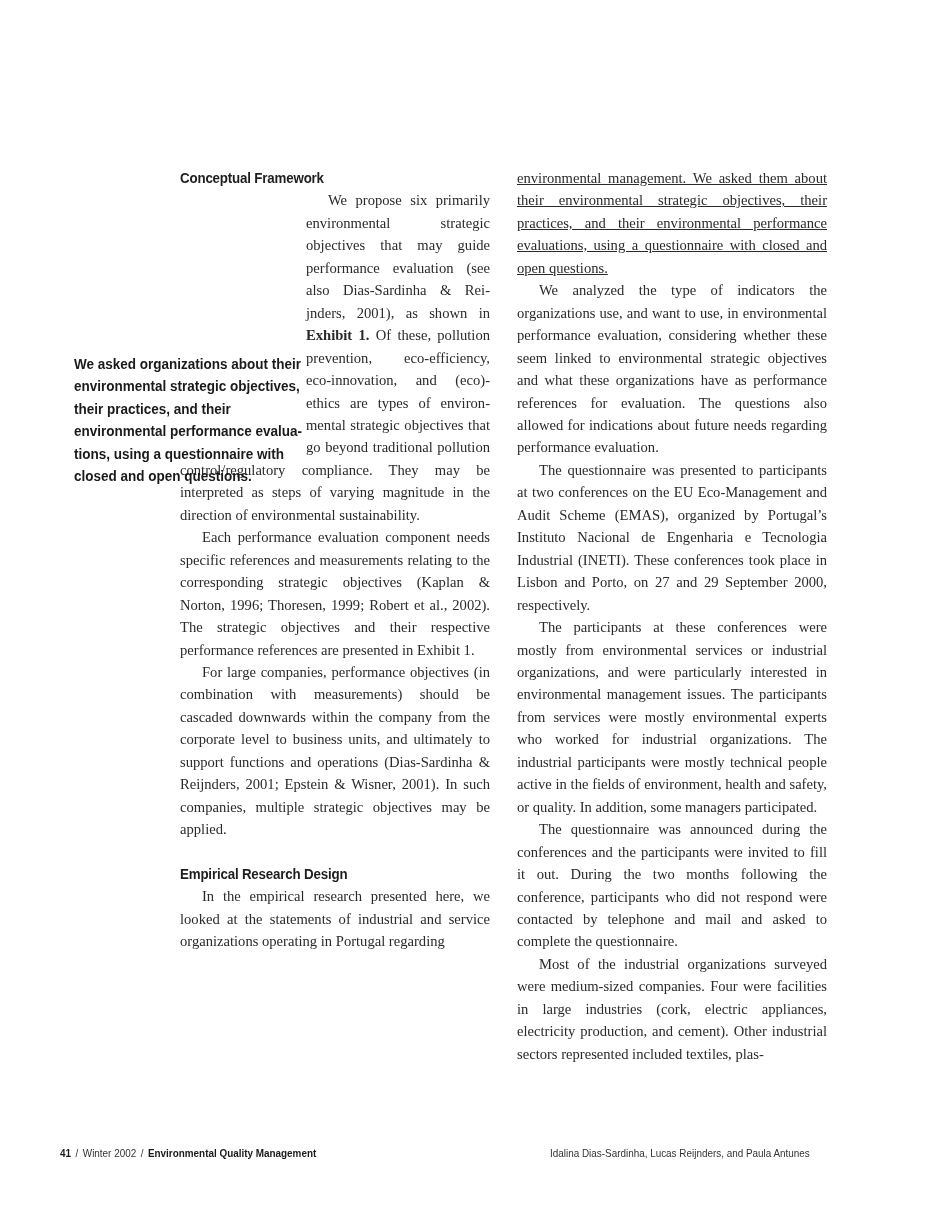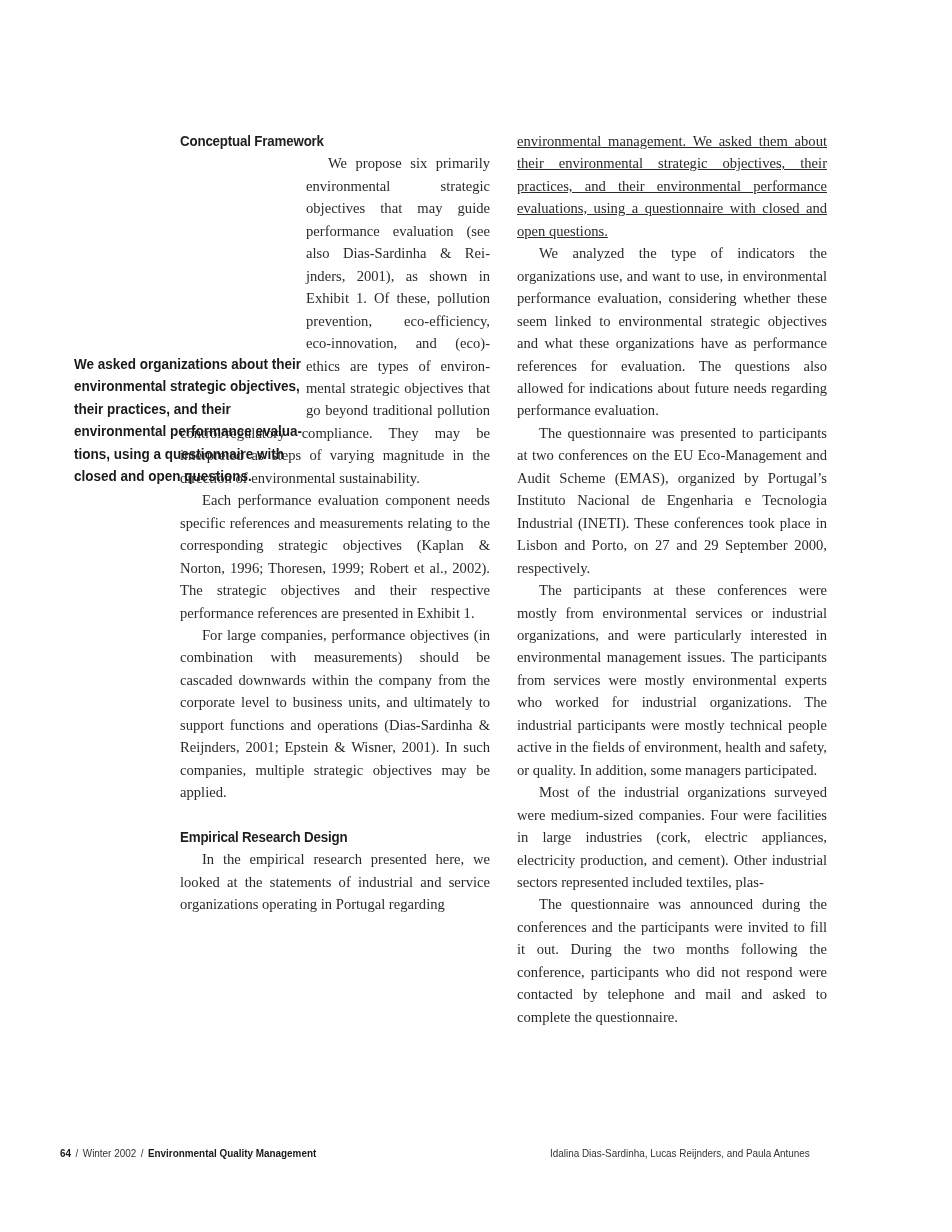--- a/index.html
+++ b/index.html
@@ -1,32 +1,32 @@
 <!DOCTYPE html>
 <html><head>
 <meta charset="utf-8">
 <style>
   html, body { margin: 0; padding: 0; background: #ffffff; }
   body { width: 952px; height: 1232px; position: relative; overflow: hidden; color: #2a2a2a; }
-  .col { position: absolute; font-family: "Liberation Serif", serif; font-size: 14.6px; line-height: 22.45px; text-align: justify; }
+  .col { position: absolute; font-family: "Liberation Serif", serif; font-size: 14.6px; line-height: 22.45px; text-align: justify; margin-top: 37px; }
   .col p { margin: 0; text-indent: 22px; hyphens: manual; }
   .col p.noindent { text-indent: 0; text-decoration: underline; }
   .heading { font-family: "Liberation Sans", sans-serif; font-weight: bold; font-size: 14.5px; line-height: 22.45px; color: #1e1e1e; margin: 0; letter-spacing: -0.2px; transform: scaleX(0.92); transform-origin: left; }
   .gap { height: 22.45px; }
   #left-col { left: 180px; top: 130px; width: 310px; }
   #right-col { left: 517px; top: 130px; width: 310px; }
   .float-spacer { float: left; width: 148px; height: 224px; margin-top: 0; shape-outside: margin-box; }
   .pullquote { position: absolute; left: 74px; top: 353px; width: 262px; font-family: "Liberation Sans", sans-serif; font-weight: bold; font-size: 15px; line-height: 22.4px; color: #1a1a1a; transform: scaleX(0.9); transform-origin: left; }
   .pullquote p { margin: 0; }
   .footer { position: absolute; top: 1147px; font-family: "Liberation Sans", sans-serif; font-size: 11px; color: #333; transform: scaleX(0.9); transform-origin: left; white-space: nowrap; }
   #footer-left { left: 60px; }
   #footer-right { left: 550px; }
   .footer b { font-weight: bold; color: #1a1a1a; }
   .sep { margin: 0 5px; }
-  .bold-ref { font-weight: normal; }
+  .bold-ref { font-weight: bold; }
 </style>
 </head>
 <body>
 
 <div id="left-col" class="col">
   <h3 class="heading">Conceptual Framework</h3>
   <p><span class="float-spacer" style="margin-top:44px;margin-left:-22px;"></span><span>We propose six primarily environmental strategic objectives that may guide performance evaluation (see also Dias-Sardinha &amp; Rei­jnders, 2001), as shown in </span><span class="bold-ref">Exhibit 1.</span><span> Of these, pollution prevention, eco-effi­ciency, eco-innova­tion, and (eco)-ethics are types of environ­mental strategic objectives that go beyond traditional pollution control/regulatory compliance. They may be interpreted as steps of varying magnitude in the direction of environmental sustainability.</span></p>
   <p>Each performance evaluation component needs specific references and measurements relating to the corresponding strategic objec­tives (Kaplan &amp; Norton, 1996; Thoresen, 1999; Robert et al., 2002). The strategic objectives and their respective performance references are pre­sented in Exhibit 1.</p>
   <p>For large companies, performance objectives (in combination with measurements) should be cascaded downwards within the company from the corporate level to business units, and ulti­mately to support functions and operations (Dias-Sardinha &amp; Reijnders, 2001; Epstein &amp; Wis­ner, 2001). In such companies, multiple strategic objectives may be applied.</p>
   <div class="gap"></div>
@@ -36,22 +36,22 @@
 
 <div class="pullquote">
   <p>We asked organizations about their environmental strategic objec­tives, their practices, and their environmental performance evalua­tions, using a questionnaire with closed and open questions.</p>
 </div>
 
 <div id="right-col" class="col">
   <p class="noindent">environmental management. We asked them about their environmental strategic objectives, their practices, and their environmental perfor­mance evaluations, using a questionnaire with closed and open questions.</p>
   <p>We analyzed the type of indicators the organizations use, and want to use, in environ­mental performance evaluation, considering whether these seem linked to environmental strategic objectives and what these organiza­tions have as performance references for evalu­ation. The questions also allowed for indica­tions about future needs regarding performance evaluation.</p>
   <p>The questionnaire was presented to partici­pants at two conferences on the EU Eco-Manage­ment and Audit Scheme (EMAS), organized by Portugal’s Instituto Nacional de Engenharia e Tec­nologia Industrial (INETI). These conferences took place in Lisbon and Porto, on 27 and 29 Sep­tember 2000, respectively.</p>
   <p>The participants at these conferences were mostly from environmental services or industrial organizations, and were particularly interested in environmental management issues. The partici­pants from services were mostly environmental experts who worked for industrial organizations. The industrial participants were mostly technical people active in the fields of environment, health and safety, or quality. In addition, some managers participated.</p>
+  <p>The questionnaire was announced during the conferences and the participants were invited to fill it out. During the two months following the conference, participants who did not respond were contacted by telephone and mail and asked to complete the questionnaire.</p>
   <p>Most of the industrial organizations surveyed were medium-sized companies. Four were facili­ties in large industries (cork, electric appliances, electricity production, and cement). Other indus­trial sectors represented included textiles, plas-</p>
-  <p>The questionnaire was announced during the conferences and the participants were invited to fill it out. During the two months following the conference, participants who did not respond were contacted by telephone and mail and asked to complete the questionnaire.</p>
 </div>
 
 <div id="footer-left" class="footer">
-  <b>64</b><span class="sep">/</span><span>Winter  2002</span><span class="sep">/</span><b>Environmental Quality Management</b>
+  <b>41</b><span class="sep">/</span><span>Winter  2002</span><span class="sep">/</span><b>Environmental Quality Management</b>
 </div>
 <div id="footer-right" class="footer">
   <span>Idalina Dias-Sardinha, Lucas Reijnders, and Paula Antunes</span>
 </div>
 
 </body></html>

